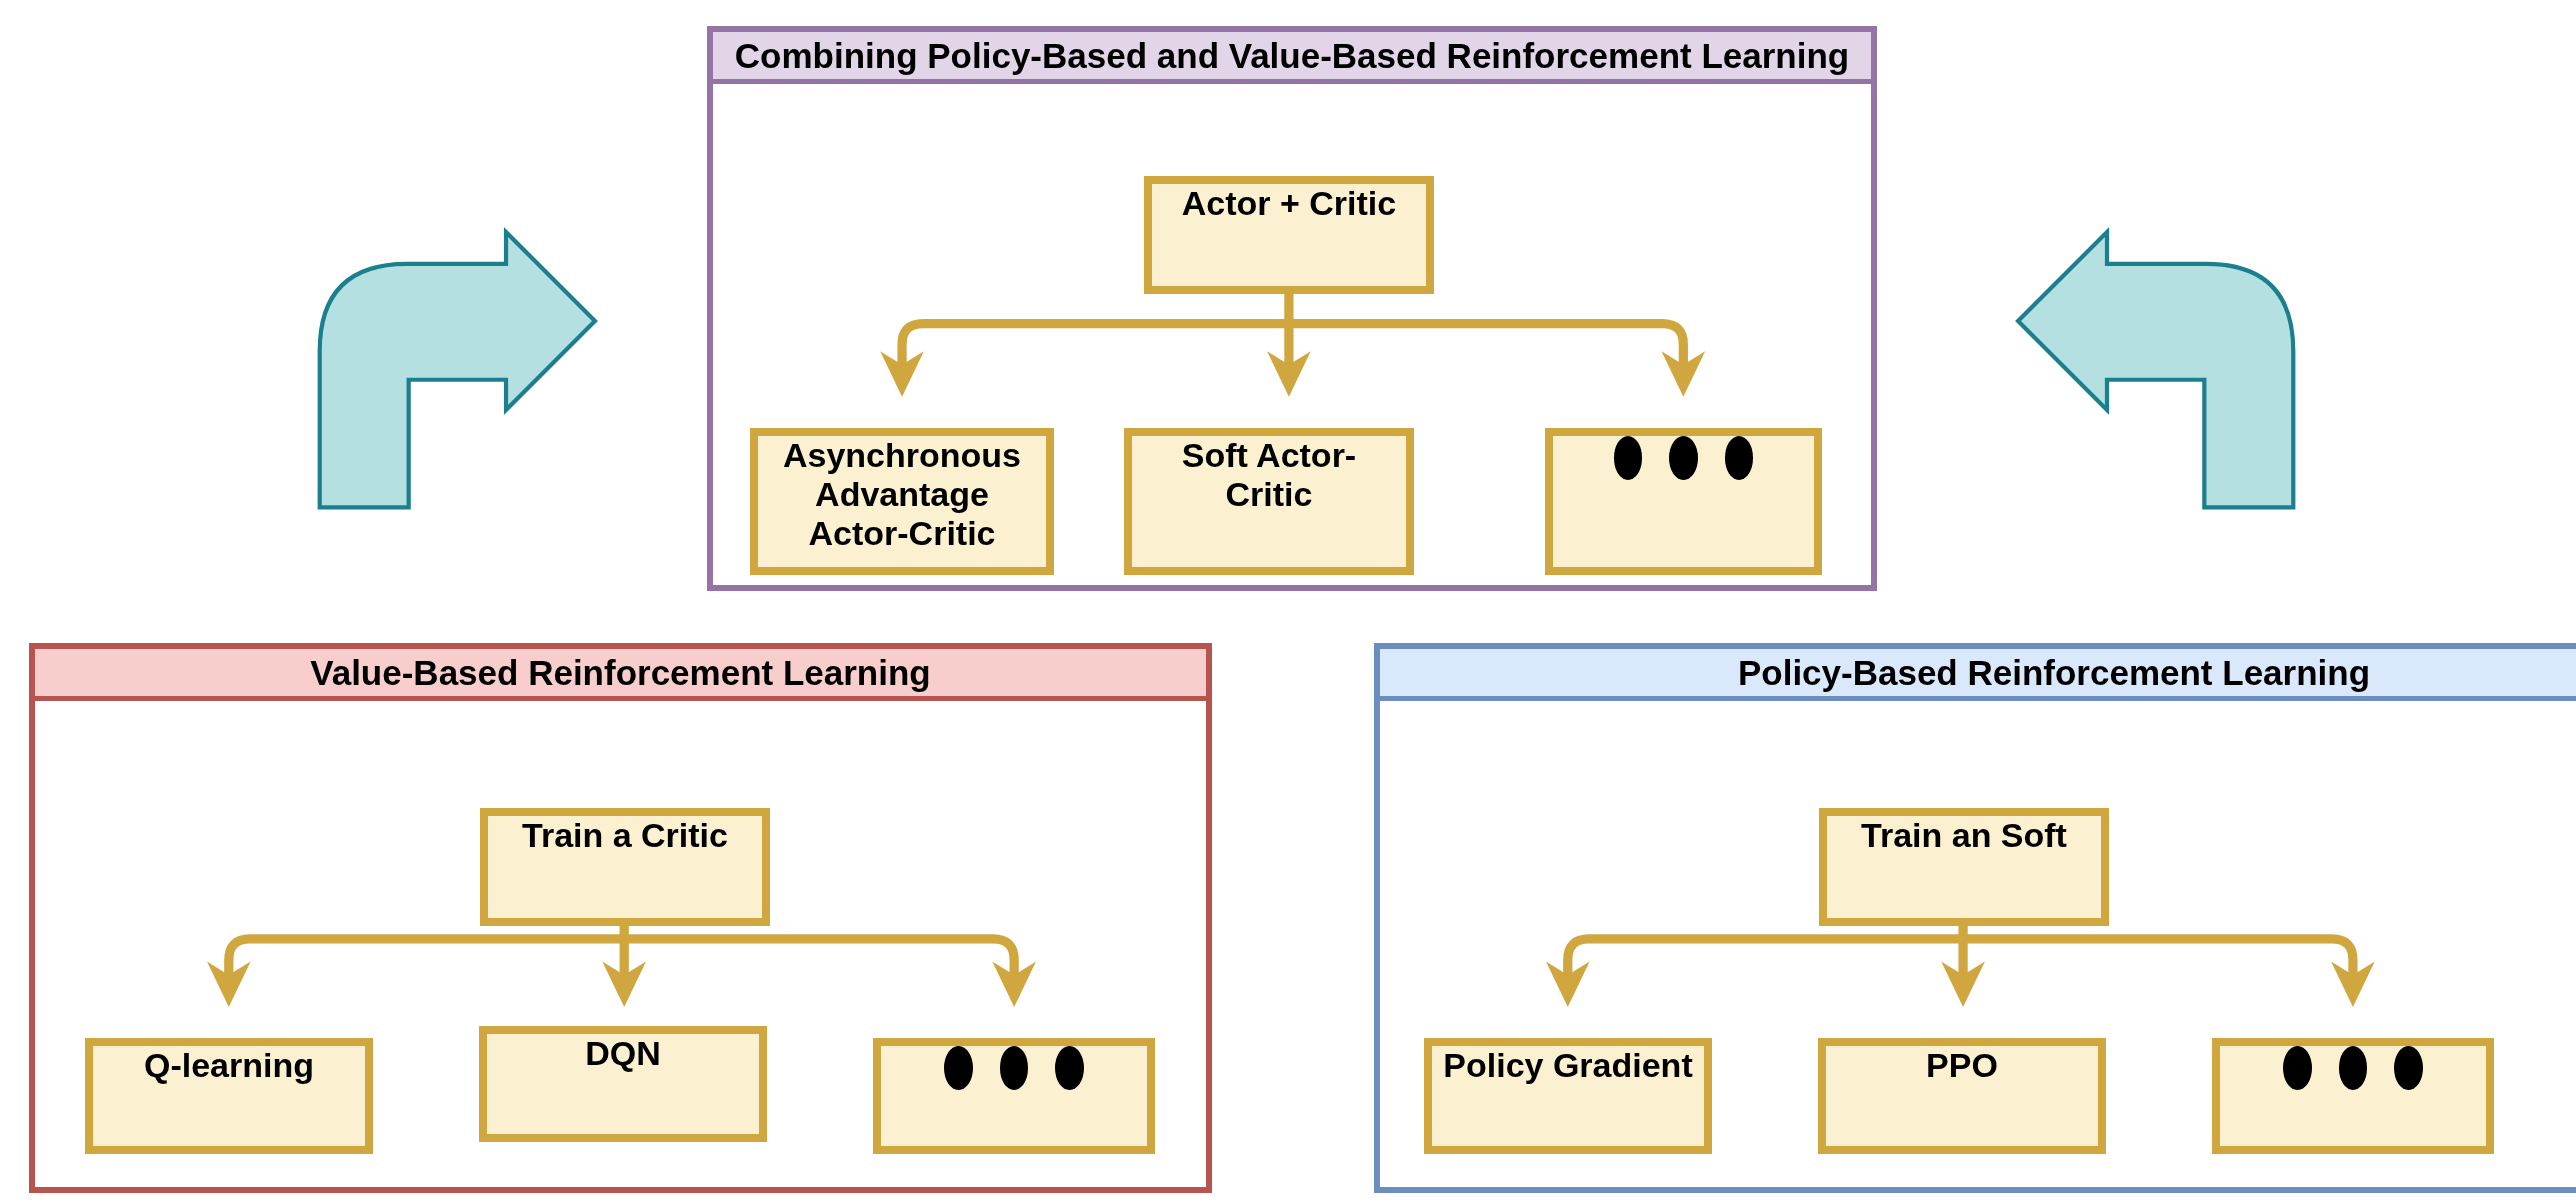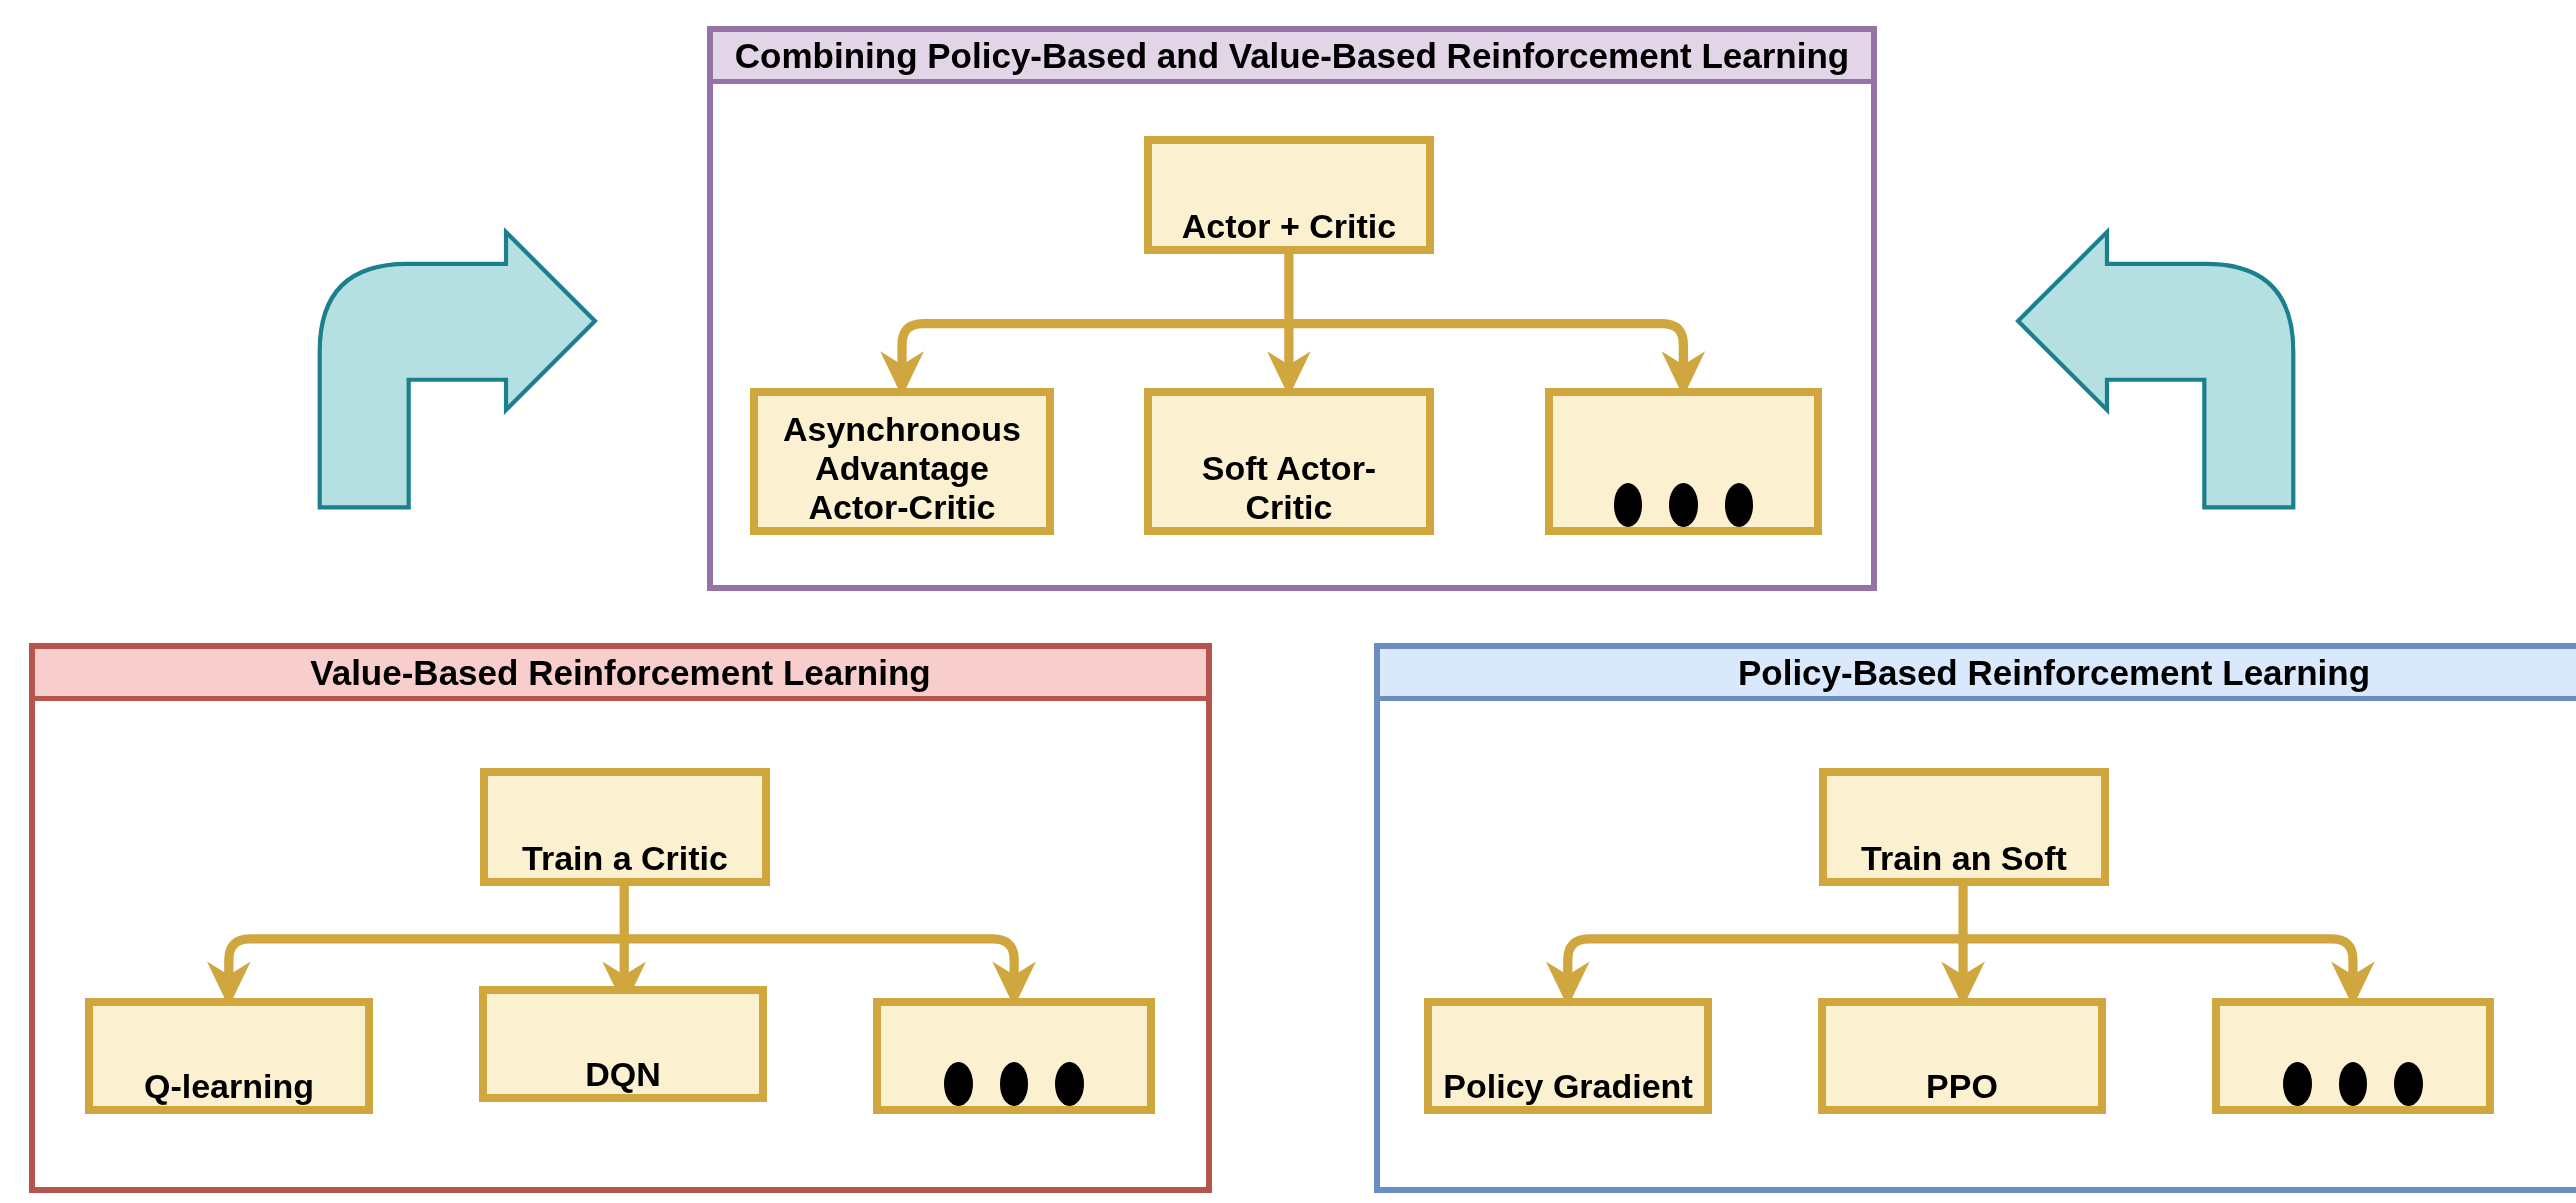--- a/index.html
+++ b/index.html
@@ -25,22 +25,22 @@
   .panel.value{left:29px; top:643px; width:1183px; height:550px; border-color:var(--value-border);}
   .panel.value .panel-header{background:var(--value-header); border-bottom-color:var(--value-border);}
   .panel.policy{left:1374px; top:643px; width:1360px; height:550px; border-color:var(--policy-border);}
   .panel.policy .panel-header{background:var(--policy-header); border-bottom-color:var(--policy-border);}
 
   .connector{position:absolute; left:0; top:0;}
   .connector .line{fill:none; stroke:var(--connector); stroke-width:11;}
   .connector .head{fill:var(--connector); stroke:none;}
 
   .node{position:absolute; background:var(--node-fill); border:8.4px solid var(--node-border);
-    display:flex; align-items:flex-end; justify-content:center; text-align:center;
-    font-weight:bold; font-size:34px; line-height:1.15; padding:0 6.7px;}
+    display:flex; align-items:flex-start; justify-content:center; text-align:center;
+    font-weight:bold; font-size:34px; line-height:1.15; padding:0 6.7px;margin-top:40px;}
   .node.dots-node{gap:27px;}
   .dot{display:inline-block; width:28.6px; height:44px; border-radius:50%; background:var(--dot);}
 
   .bent-arrow{position:absolute; width:287px; height:286px;}
   .bent-arrow path{fill:var(--arrow-fill); stroke:var(--arrow-stroke); stroke-width:5;}
 </style>
 </head>
 <body>
 
 <div class="canvas">
@@ -55,21 +55,21 @@
       <path class="head" d="M 199 380 L 225 434 L 251 380 L 225 396 Z"></path>
       <path class="head" d="M 659.5 380 L 685.5 434 L 711.5 380 L 685.5 396 Z"></path>
       <path class="head" d="M 1129 380 L 1155 434 L 1181 380 L 1155 396 Z"></path>
     </svg>
     <div class="node" style="left:431px; top:104px; width:290px; height:118px">
       <span>Actor + Critic</span>
     </div>
     <div class="node" style="left:37px; top:356px; width:304px; height:147px">
       <span>Asynchronous Advantage Actor-Critic</span>
     </div>
-    <div class="node" style="left:431px; top:356px; width:290px; height:147px">
+    <div class="node" style="left:411px; top:356px; width:290px; height:147px">
       <span>Soft Actor-Critic</span>
     </div>
     <div class="node dots-node" style="left:832px; top:356px; width:277px; height:147px">
       <span class="dot"></span>
       <span class="dot"></span>
       <span class="dot"></span>
     </div>
   </section>
 
   <section class="panel value">

